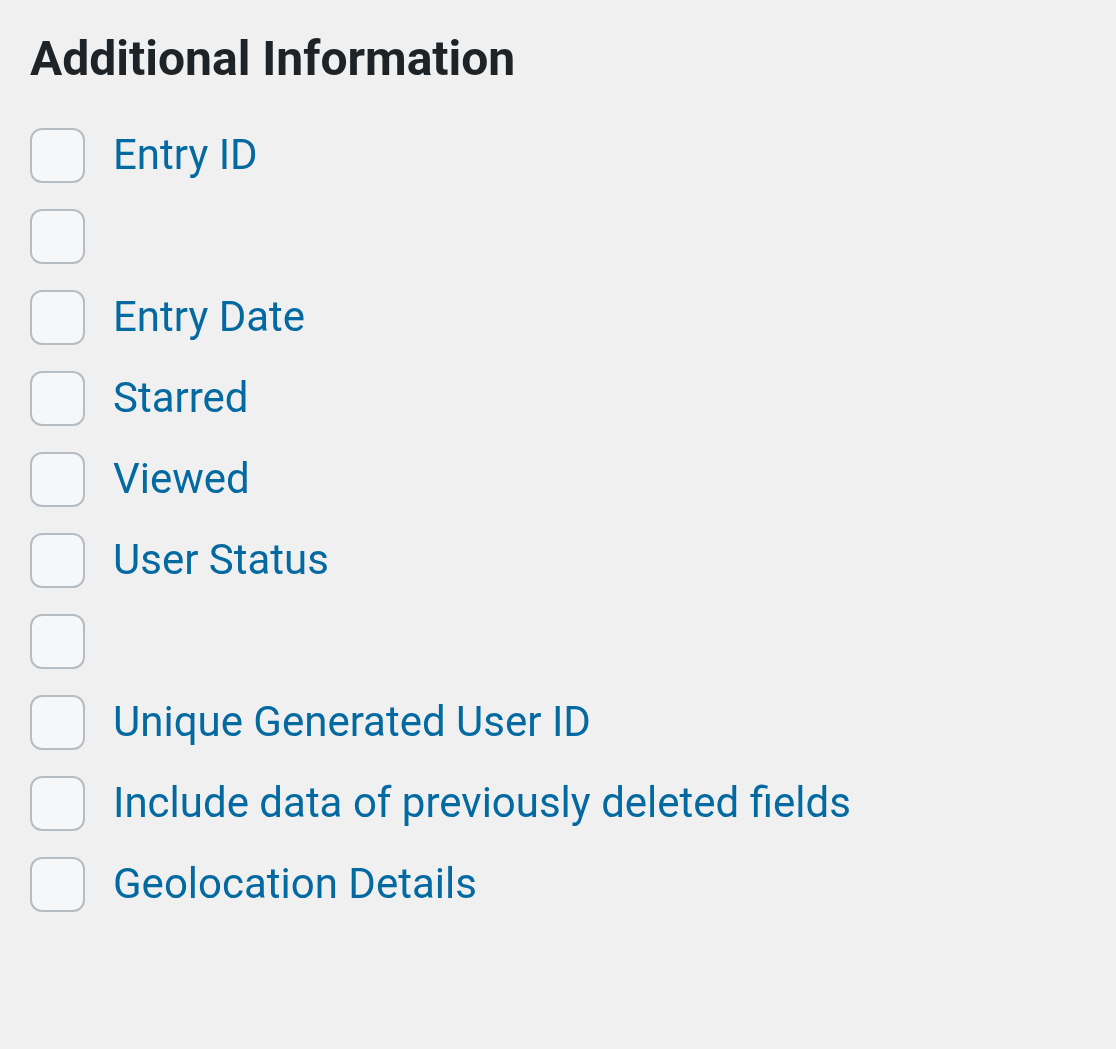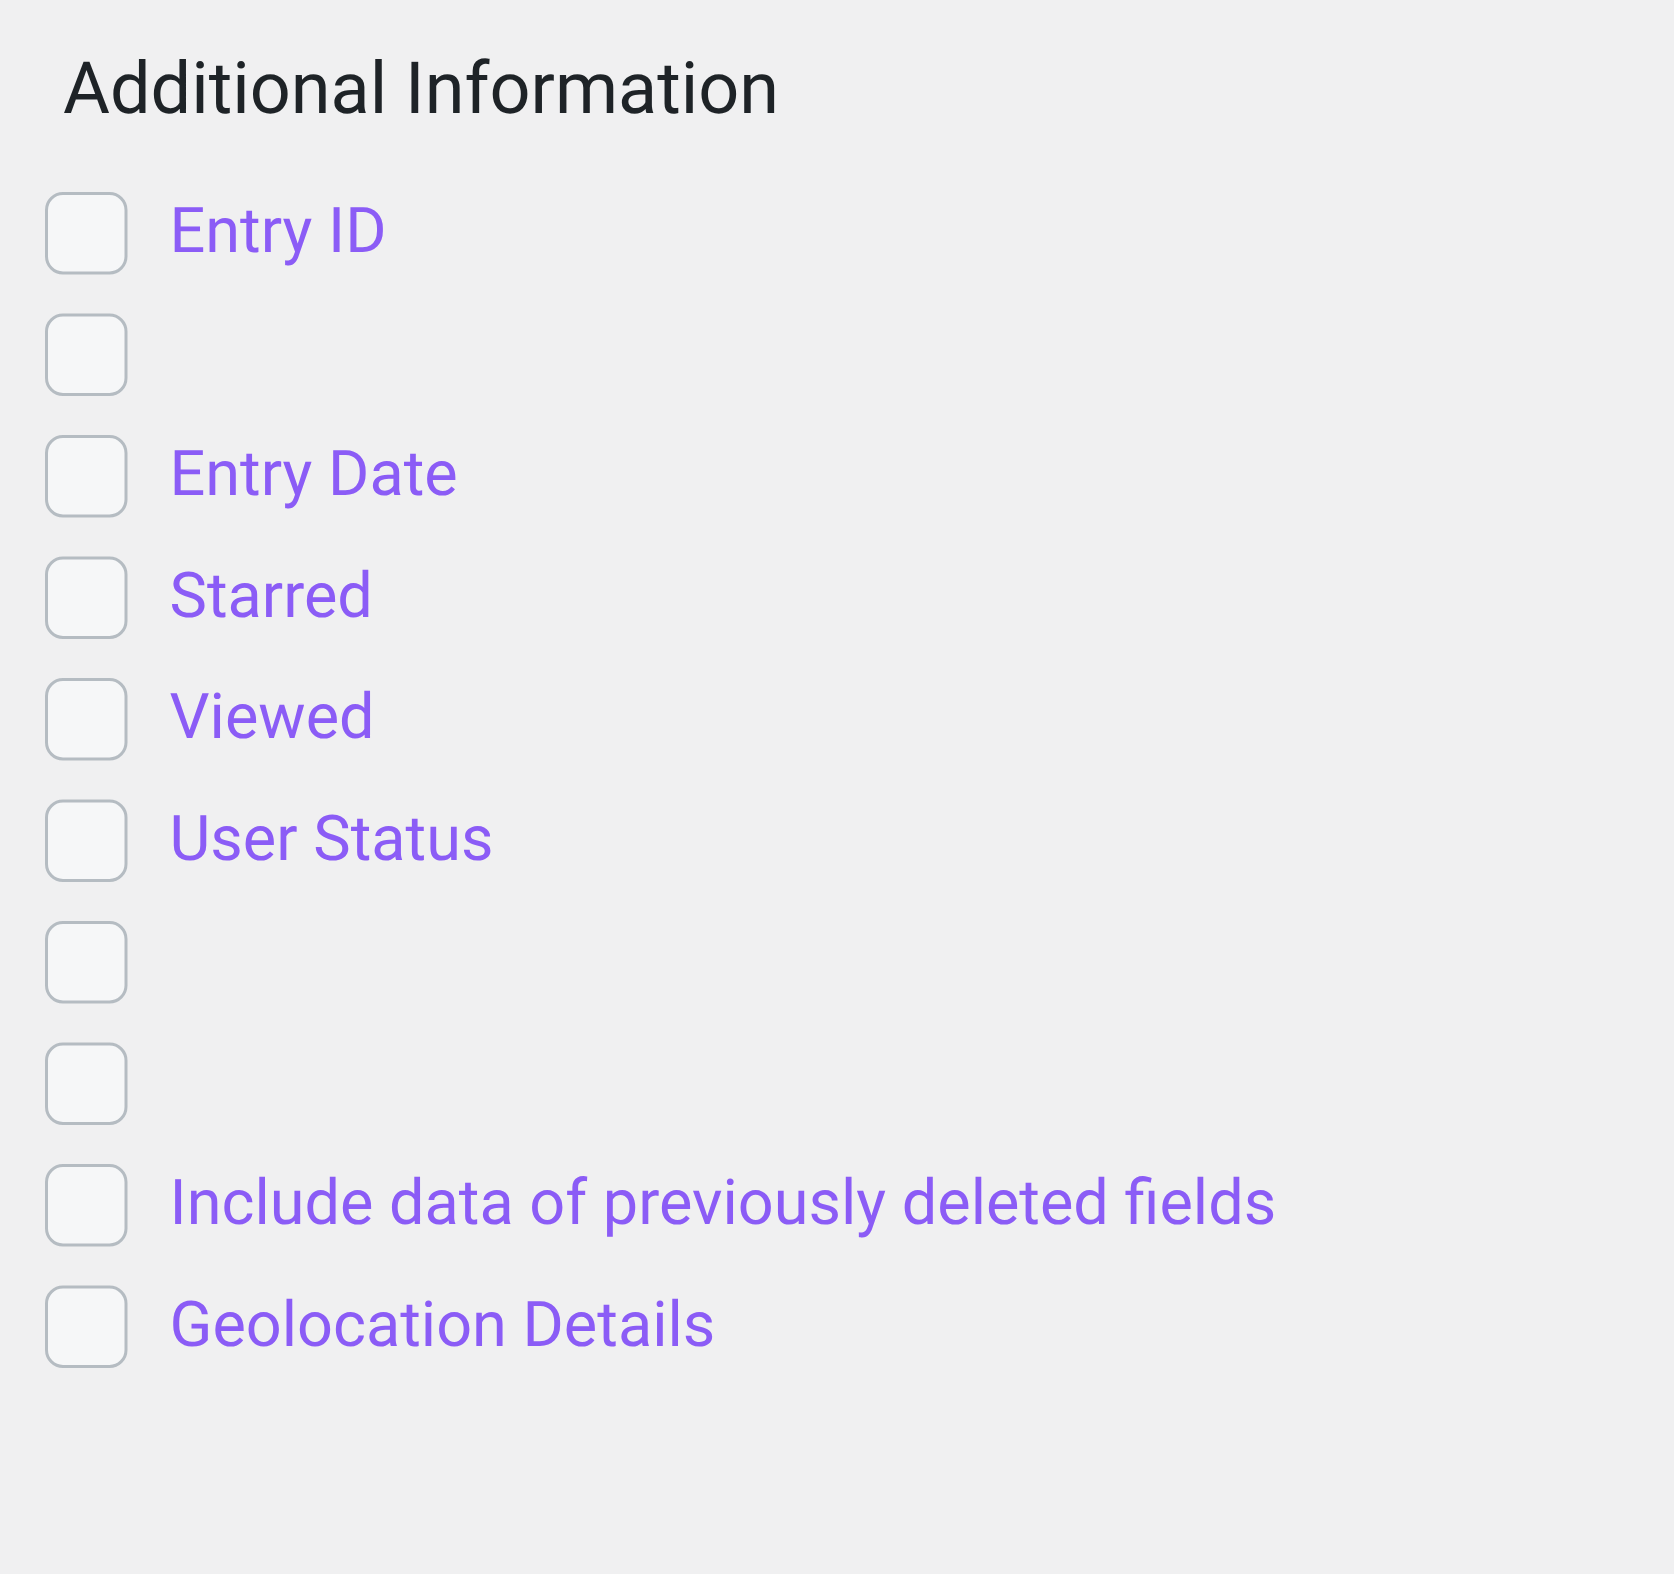--- a/index.html
+++ b/index.html
@@ -8,25 +8,24 @@
       box-sizing: border-box;
     }
     body {
       font-family: -apple-system, BlinkMacSystemFont, "Segoe UI", Roboto, "Helvetica Neue", Arial, sans-serif;
       background-color: #f0f0f1;
       padding: 30px;
       color: #2c3338;
     }
     .section-title {
       font-size: 48px;
-      font-weight: 400;
+      font-weight: 700;
       color: #1e2327;
       margin-bottom: 40px;
       line-height: 1.2;
-      margin-left: 12px;
     }
     .checkbox-list {
       display: flex;
       flex-direction: column;
       gap: 26px;
     }
     .checkbox-item {
       display: flex;
       align-items: center;
       gap: 28px;
@@ -38,21 +37,21 @@
       border-radius: 12px;
       background-color: #f6f7f8;
       cursor: pointer;
       flex-shrink: 0;
       appearance: none;
       -webkit-appearance: none;
     }
     .checkbox-label {
       font-size: 42px;
       font-weight: 400;
-      color: #8b5cf6;
+      color: #0369a1;
       cursor: pointer;
       line-height: 1.3;
     }
   </style>
 </head>
 <body>
 
 <h2 class="section-title">Additional Information</h2>
 
 <div class="checkbox-list">
@@ -77,20 +76,21 @@
   </div>
   <div class="checkbox-item">
     <input type="checkbox" class="checkbox" style="">
     <label class="checkbox-label">User Status</label>
   </div>
   <div class="checkbox-item">
     <input type="checkbox" class="checkbox" style="">
   </div>
   <div class="checkbox-item">
     <input type="checkbox" class="checkbox" style="">
+    <label class="checkbox-label">Unique Generated User ID</label>
   </div>
   <div class="checkbox-item">
     <input type="checkbox" class="checkbox" style="">
     <label class="checkbox-label">Include data of previously deleted fields</label>
   </div>
   <div class="checkbox-item">
     <input type="checkbox" class="checkbox" style="">
     <label class="checkbox-label">Geolocation Details</label>
   </div>
 </div>

